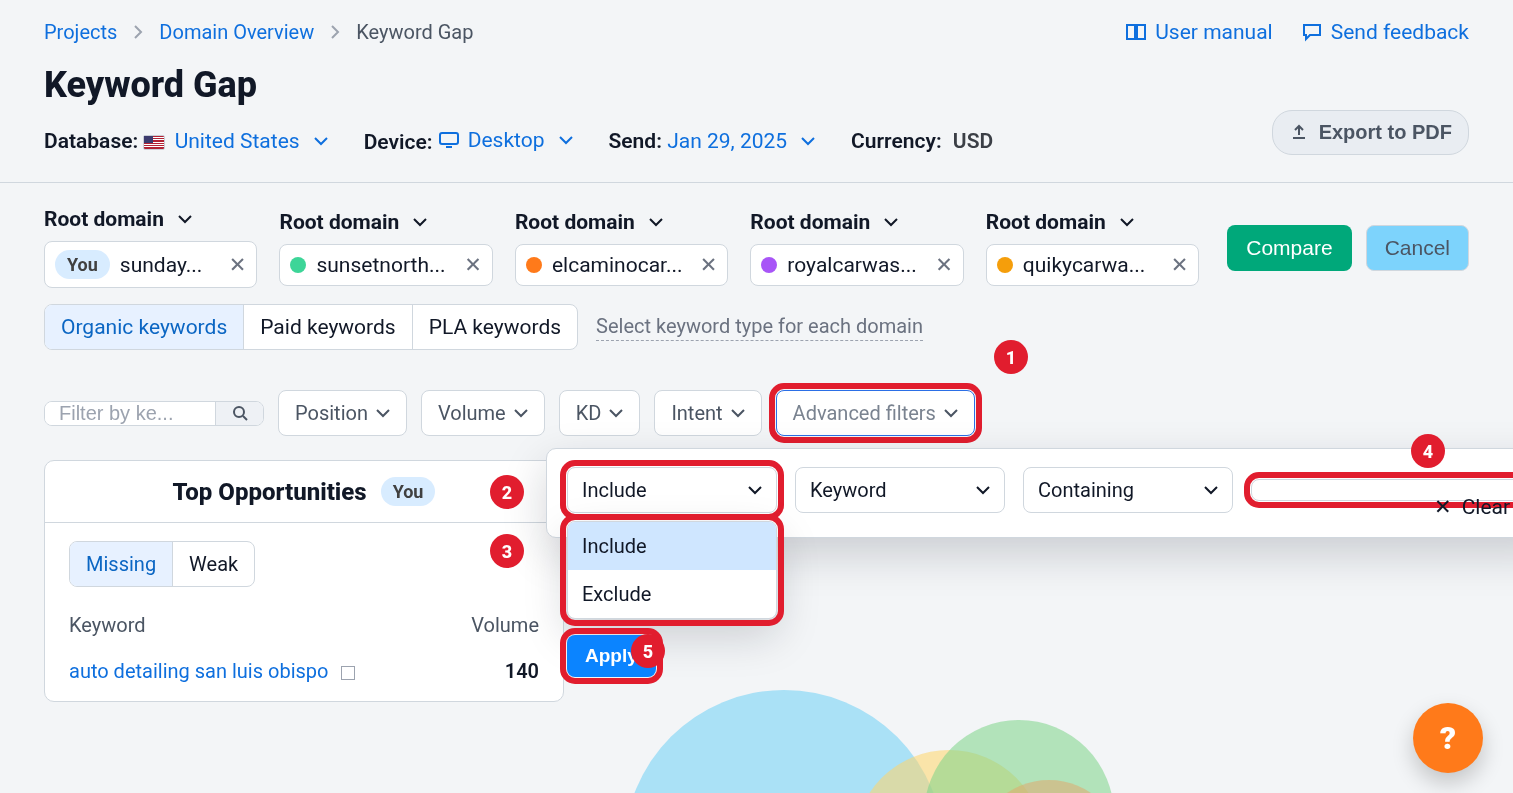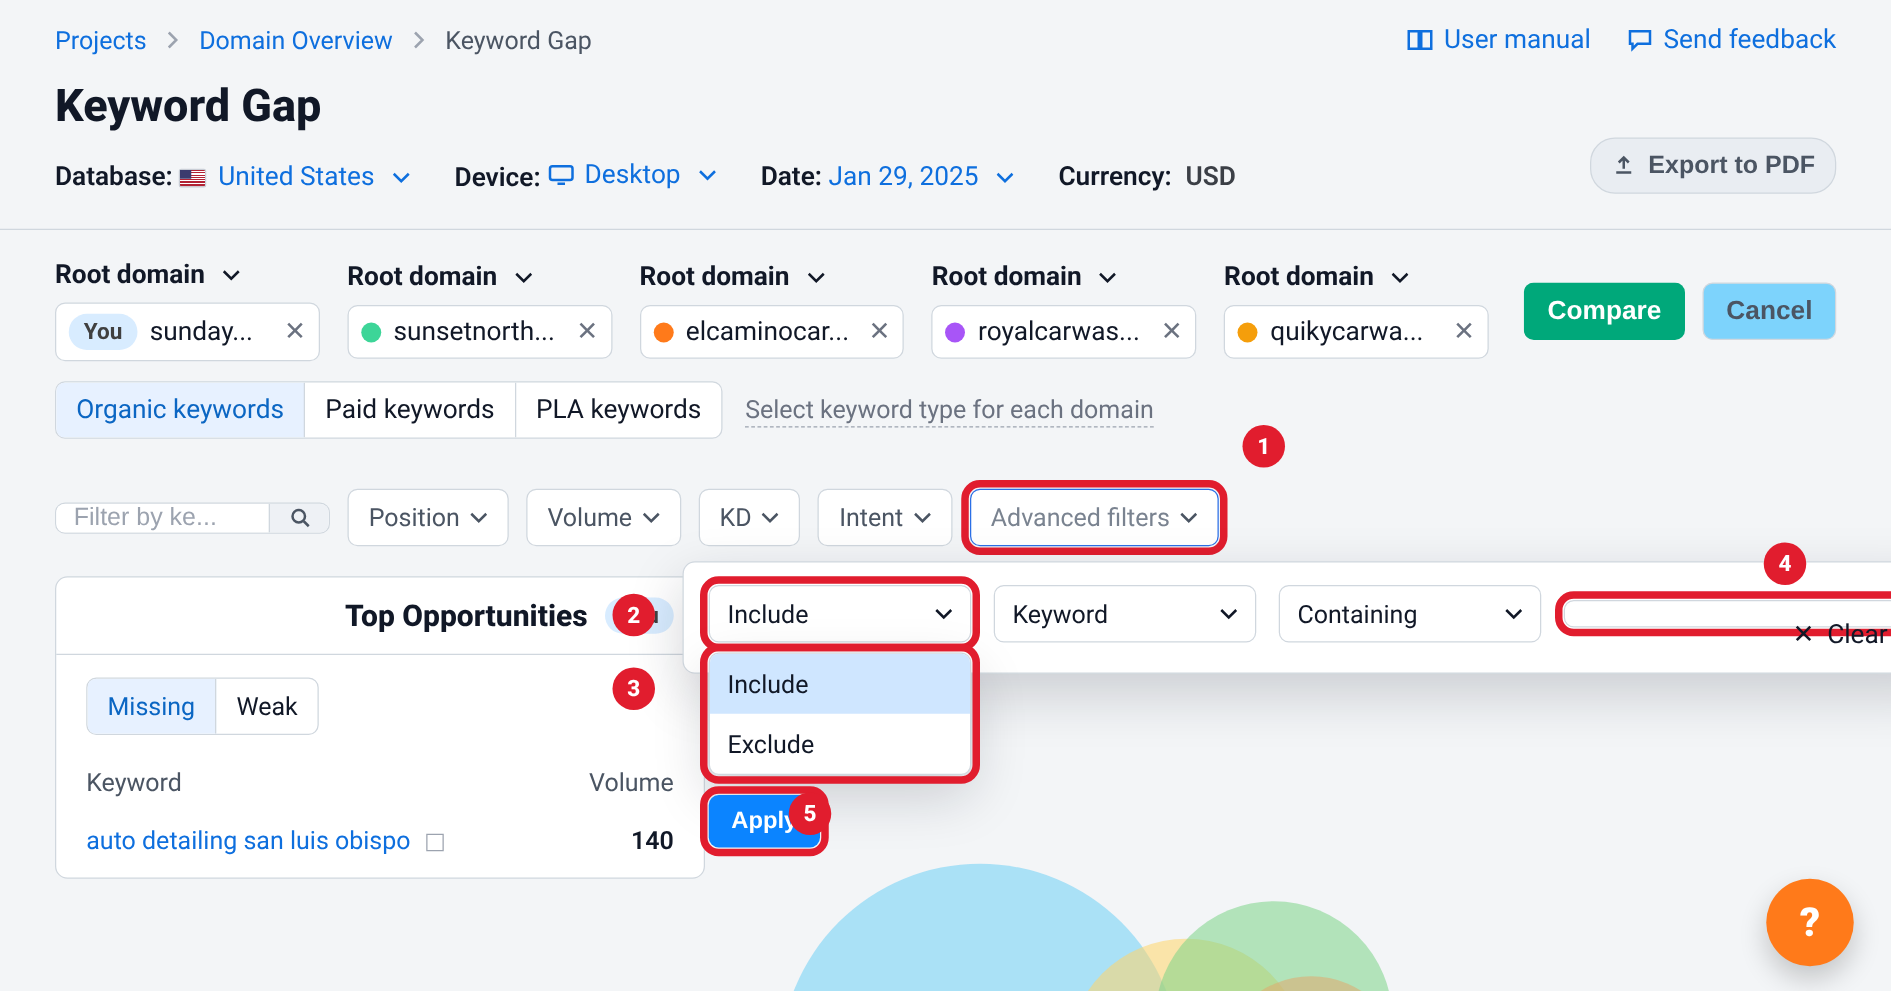--- a/index.html
+++ b/index.html
@@ -63,21 +63,21 @@
   .chip .x{margin-left:auto;color:#6b7280}
   .you-pill{display:inline-flex;align-items:center;background:#d8ecff;color:#404040;border-radius:999px;padding:4px 12px;font-weight:700;font-size:18px}
   .dot{width:16px;height:16px;border-radius:50%}
   .dot.green{background:#3dd598}
   .dot.orange{background:#ff7a1a}
   .dot.purple{background:#a855f7}
   .dot.yellow{background:#f59e0b}
   .chip-text{white-space:nowrap;overflow:hidden;text-overflow:ellipsis;max-width:150px}
 
   .actions{display:flex;align-items:center;gap:14px;margin-left:6px}
-  .btn{display:inline-flex;align-items:center;gap:10px;border-radius:8px;padding:10px 18px;font-size:21px;font-weight:700;border:1px solid transparent;cursor:pointer}
+  .btn{display:inline-flex;align-items:center;gap:10px;border-radius:8px;padding:10px 18px;font-size:21px;font-weight:400;border:1px solid transparent;cursor:pointer}
   .btn.primary{background:var(--teal);color:#fff}
   .btn.secondary{background:#7dd3fc;color:#4b5563;border:1px solid var(--border)}
 
   .seg-row{display:flex;align-items:center;gap:18px;margin-top:16px}
   .segmented{display:inline-flex;border:1px solid var(--border);border-radius:8px;overflow:hidden;background:#fff}
   .seg{padding:10px 16px;font-size:21px;border-right:1px solid var(--border);color:#111827}
   .seg:last-child{border-right:none}
   .seg.active{background:var(--blue-50);color:#0b66c3}
   .link-muted{color:#6b7280;border-bottom:1px dashed #9ca3af;padding-bottom:2px}
 
@@ -86,21 +86,21 @@
   .input-wrap input{border:none;outline:none;padding:0 14px;font-size:20px;color:#111827;width:170px;background:#fff}
   .input-wrap input::placeholder{color:#9ca3af}
   .search-btn{width:48px;display:flex;align-items:center;justify-content:center;background:#eef1f5;border-left:1px solid var(--border)}
   .pill{display:inline-flex;align-items:center;gap:8px;border:1px solid var(--border);background:#fff;border-radius:8px;padding:10px 16px;color:#4b5563;font-size:20px}
   .pill.active{border-color:#2b6fe6}
   .hl-red{outline:6px solid var(--red);outline-offset:1px;border-radius:8px}
 
   .content{margin-top:24px;display:grid;grid-template-columns:520px 1fr;gap:0}
   .card{background:#fff;border:1px solid var(--border);border-radius:10px}
   .opp{padding:0}
-  .opp-head{display:flex;align-items:center;justify-content:flex-end;padding:16px 24px;border-bottom:1px solid var(--border)}
+  .opp-head{display:flex;align-items:center;justify-content:center;padding:16px 24px;border-bottom:1px solid var(--border)}
   .opp-title{font-size:24px;font-weight:800}
   .opp-body{padding:18px 24px}
   .tab-mini{display:inline-flex;border:1px solid var(--border);border-radius:8px;overflow:hidden}
   .tab-mini .seg{font-size:20px}
   .tbl-head{display:flex;align-items:center;justify-content:space-between;margin-top:26px;color:#4b5563;font-size:20px}
   .row{display:flex;align-items:center;justify-content:space-between;margin-top:22px}
   .kw{color:var(--link);max-width:320px}
   .kw .ext{display:inline-block;width:14px;height:14px;border:1px solid #9ca3af;margin-left:8px;vertical-align:-2px}
 
   
@@ -209,21 +209,21 @@
           </span>
           <span>Desktop</span>
           <span class="caret">
             <svg width="14" height="10" viewBox="0 0 14 10">
                 <path d="M1 2l6 6 6-6" fill="none" stroke="#0e6fde" stroke-width="2"></path>
               </svg>
           </span>
         </a>
       </div>
       <div>
-        <span class="meta-label">Date:</span>
+        <span class="meta-label">Send:</span>
         <a class="meta-link" href="#">
           <span>Jan 29, 2025</span>
           <span class="caret">
             <svg width="14" height="10" viewBox="0 0 14 10">
                 <path d="M1 2l6 6 6-6" fill="none" stroke="#0e6fde" stroke-width="2"></path>
               </svg>
           </span>
         </a>
       </div>
       <div>

